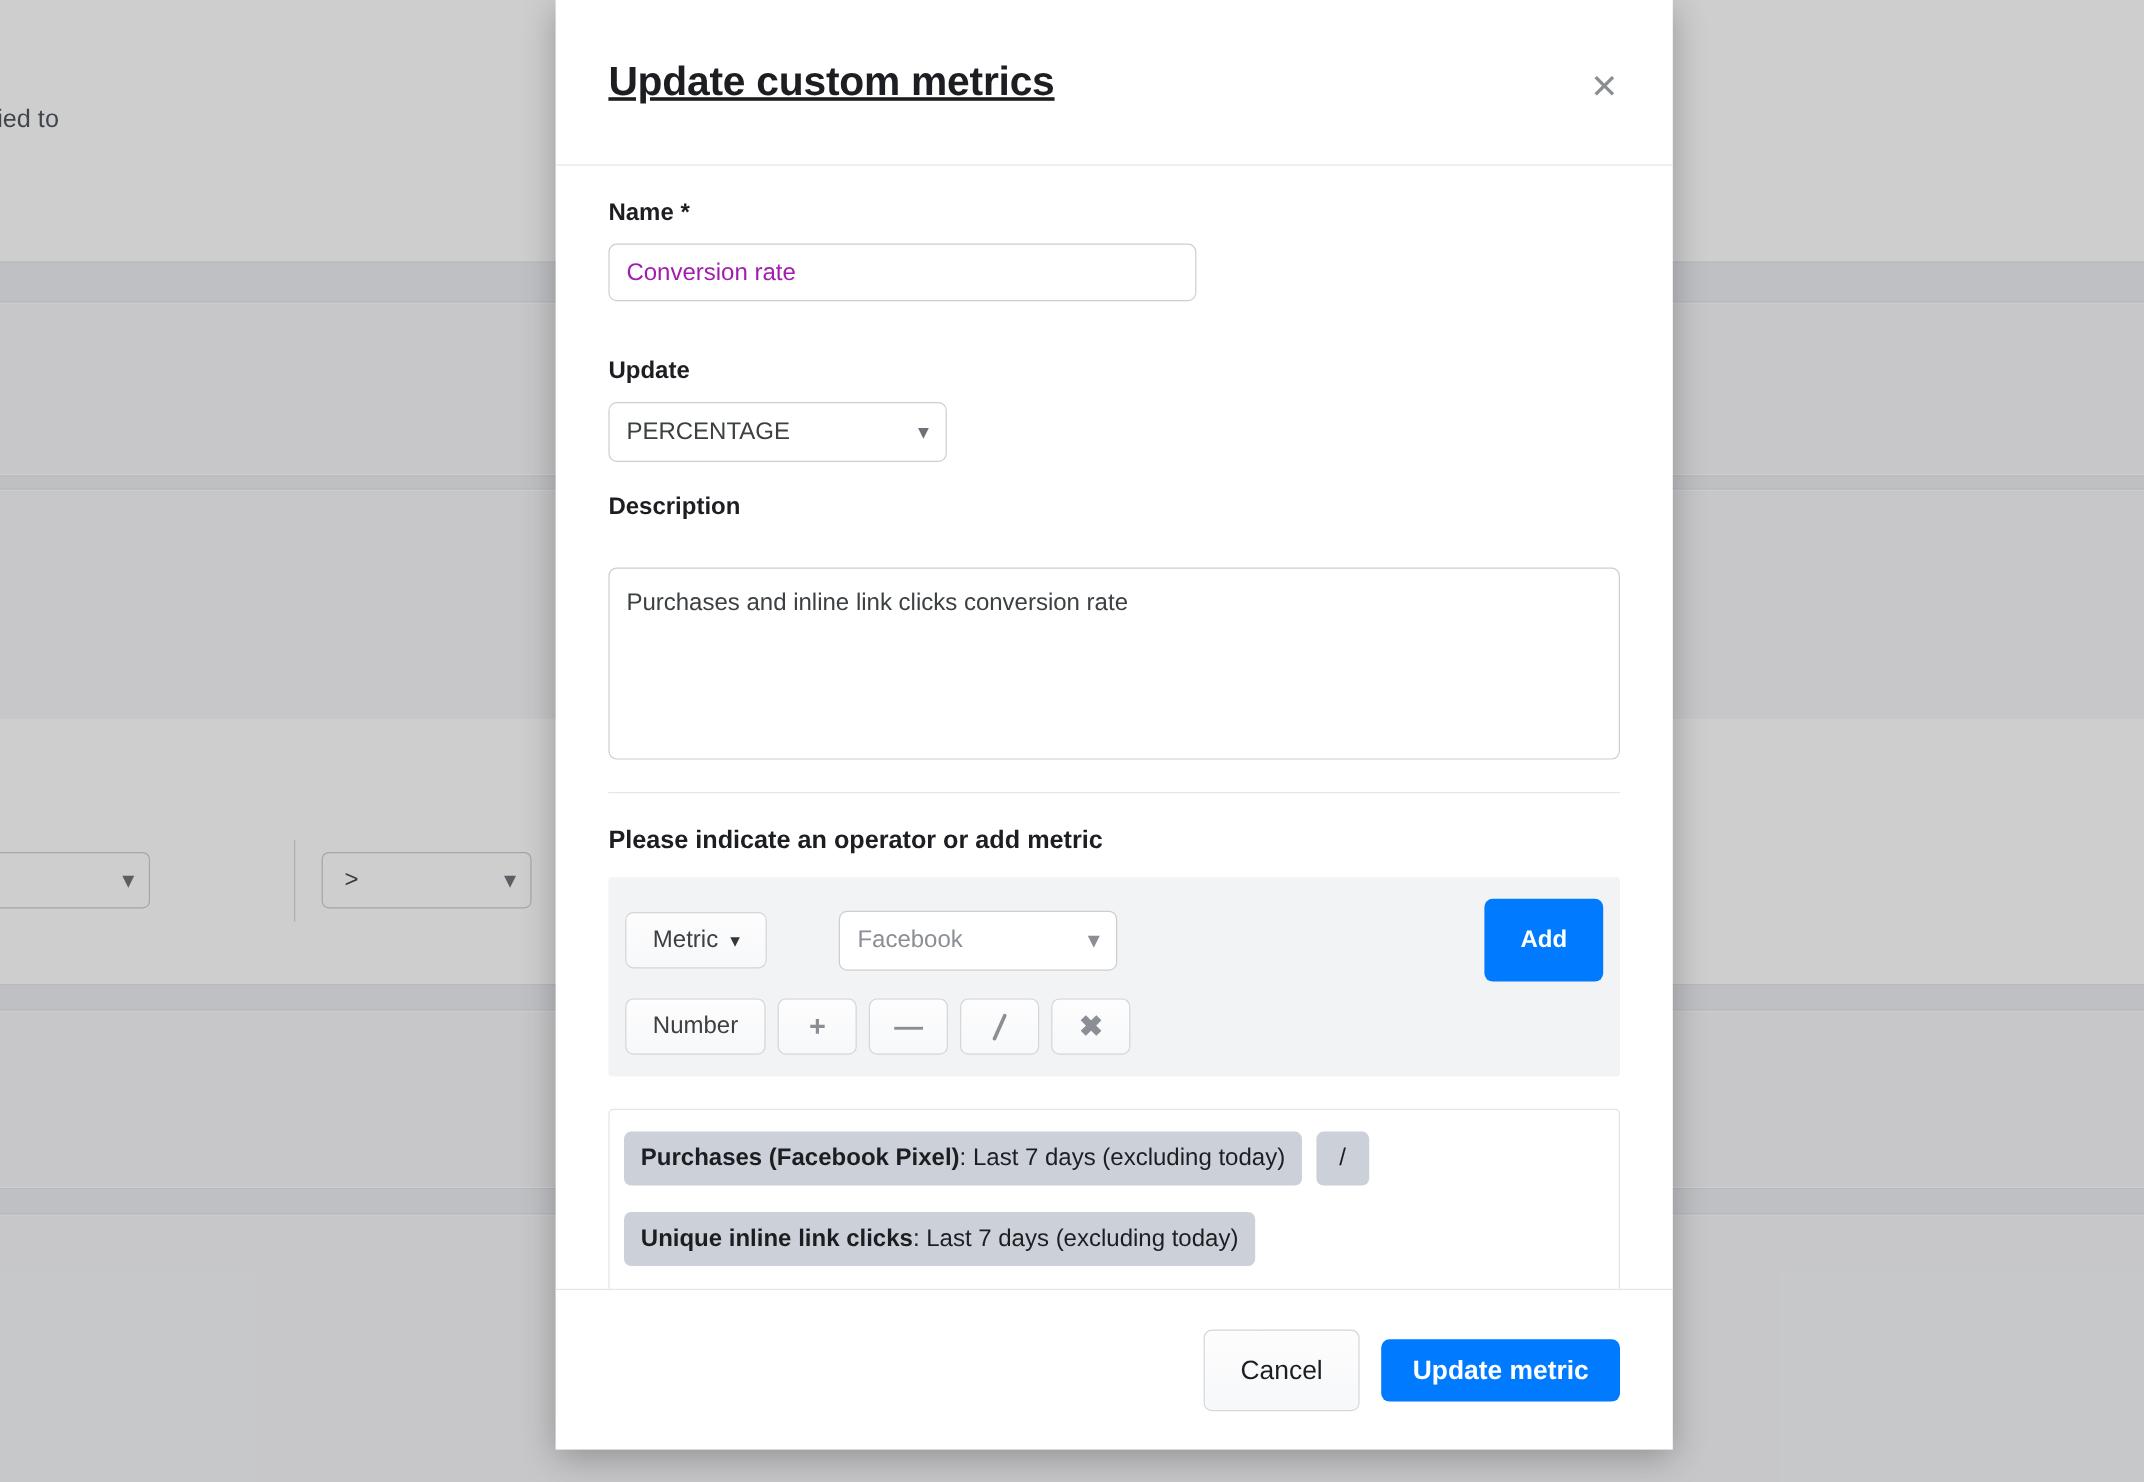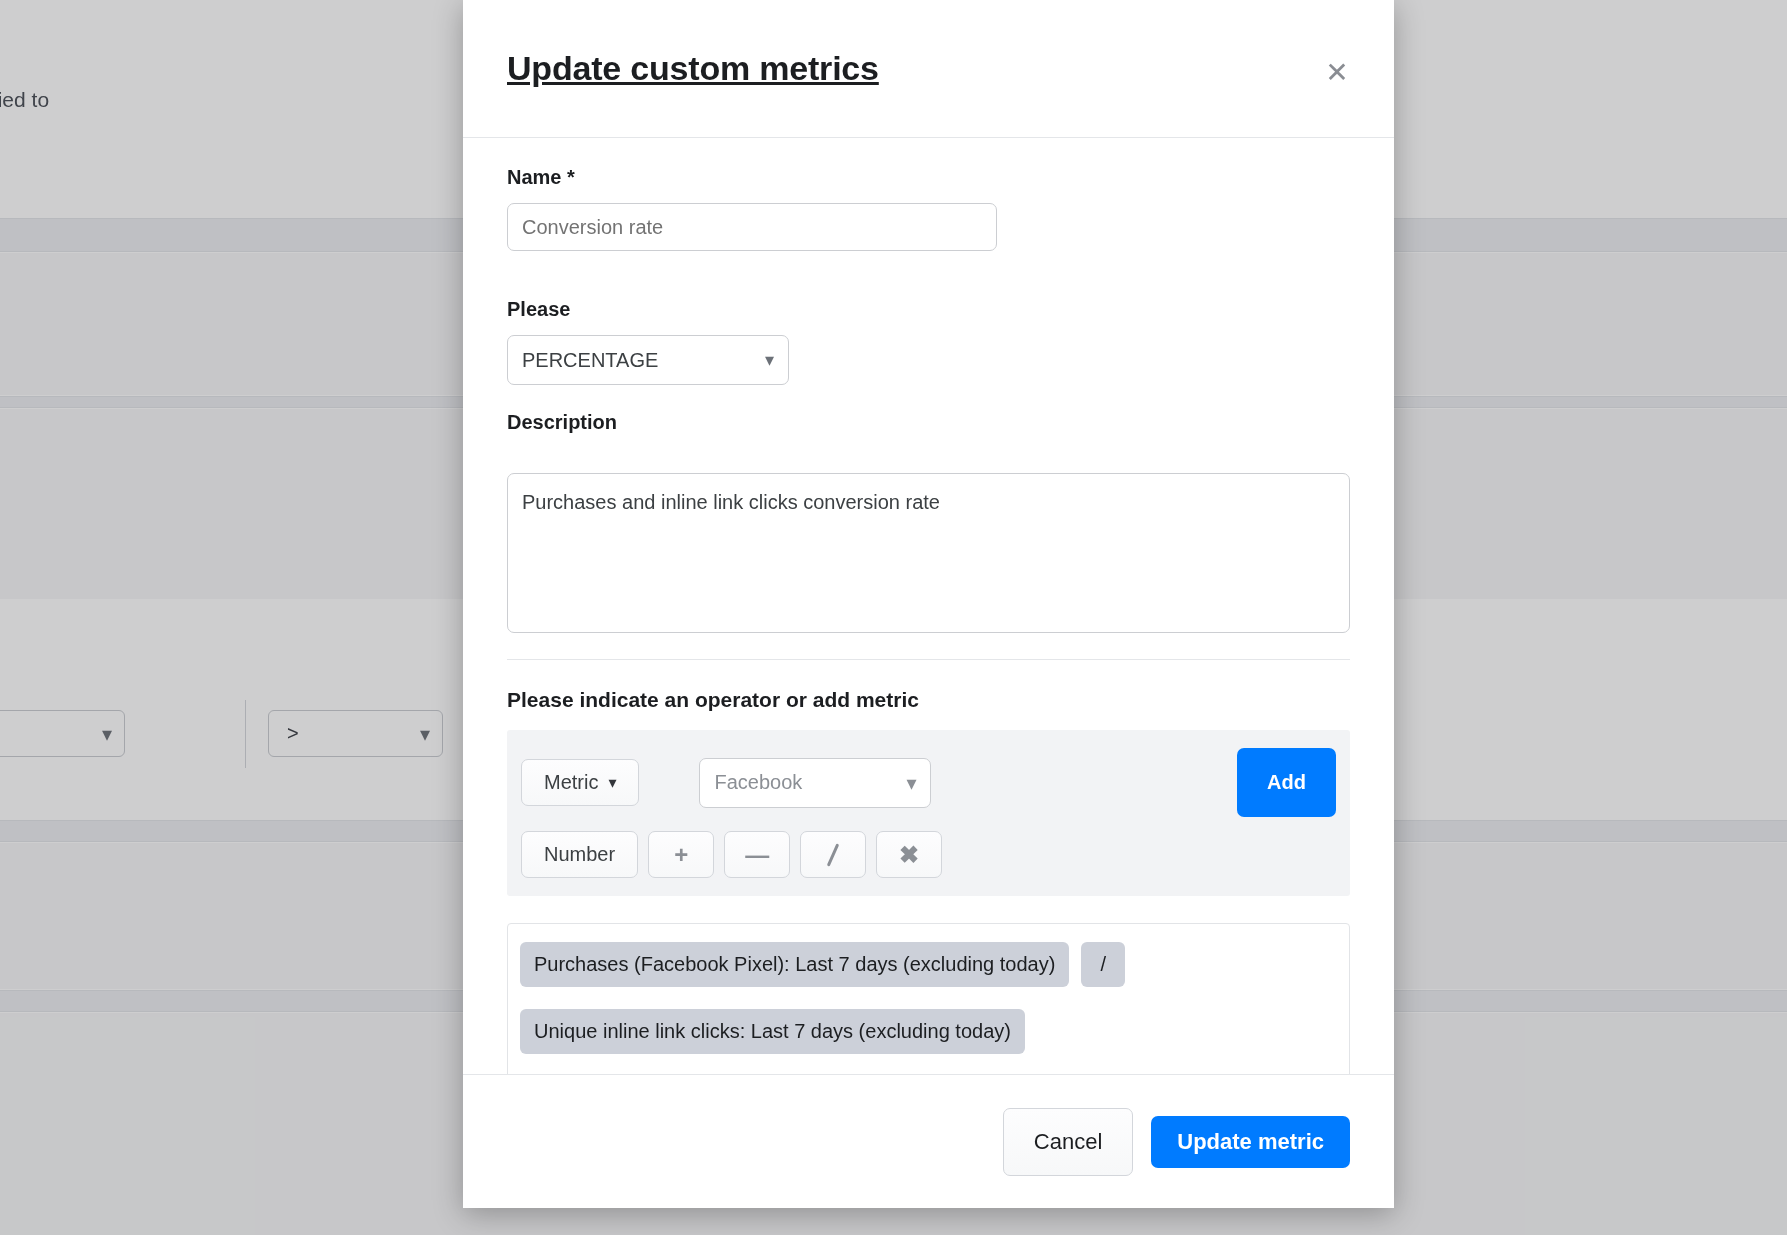--- a/index.html
+++ b/index.html
@@ -123,21 +123,21 @@
   .field-name { width: 490px; }
   .field-format { width: 282px; padding-top: 10px; }
 
   input.text-input, .select-box, textarea.desc {
     width: 100%;
     border: 1px solid #ccced2;
     border-radius: 7px;
     background: #ffffff;
     font-family: "Liberation Sans", sans-serif;
     font-size: 20px;
-    color: #737373;
+    color: #a21caf;
   }
   input.text-input {
     height: 48px;
     padding: 0 14px;
   }
   .select-box {
     height: 50px;
     padding: 0 14px;
     display: flex;
     align-items: center;
@@ -263,21 +263,21 @@
   .formula-line:last-child { margin-bottom: 0; }
   .chip {
     background: #ccd0d9;
     border-radius: 6px;
     padding: 11px 14px;
     font-size: 20px;
     color: #1c1e21;
     cursor: pointer;
     white-space: nowrap;
   }
-  .chip b { font-weight: 400; text-align: center; }
+  .chip b { font-weight: 700; text-align: center; }
   .chip-op {
     background: #ccd0d9;
     border-radius: 6px;
     padding: 11px 19px;
     font-size: 20px;
     color: #1c1e21;
     cursor: pointer;
   }
 
   
@@ -354,21 +354,21 @@
   </div>
 
   <div id="modal-body">
 
     <div class="row-top">
       <div class="field-name">
         <label class="label">Name *</label>
         <input class="text-input" type="text" value="Conversion rate" style="">
       </div>
       <div class="field-format">
-        <label class="label">Please</label>
+        <label class="label">Update</label>
         <div class="select-box">
           <span>PERCENTAGE</span>
           <span class="chev">▾</span>
         </div>
       </div>
     </div>
 
     <div class="desc-wrap">
       <label class="label">Description</label>
       <textarea class="desc" placeholder="Description" style="">Purchases and inline link clicks conversion rate</textarea>

